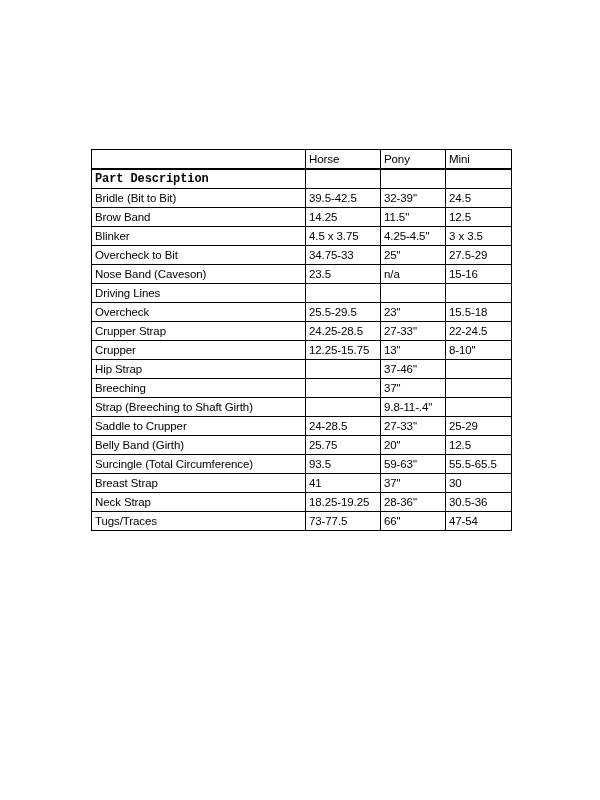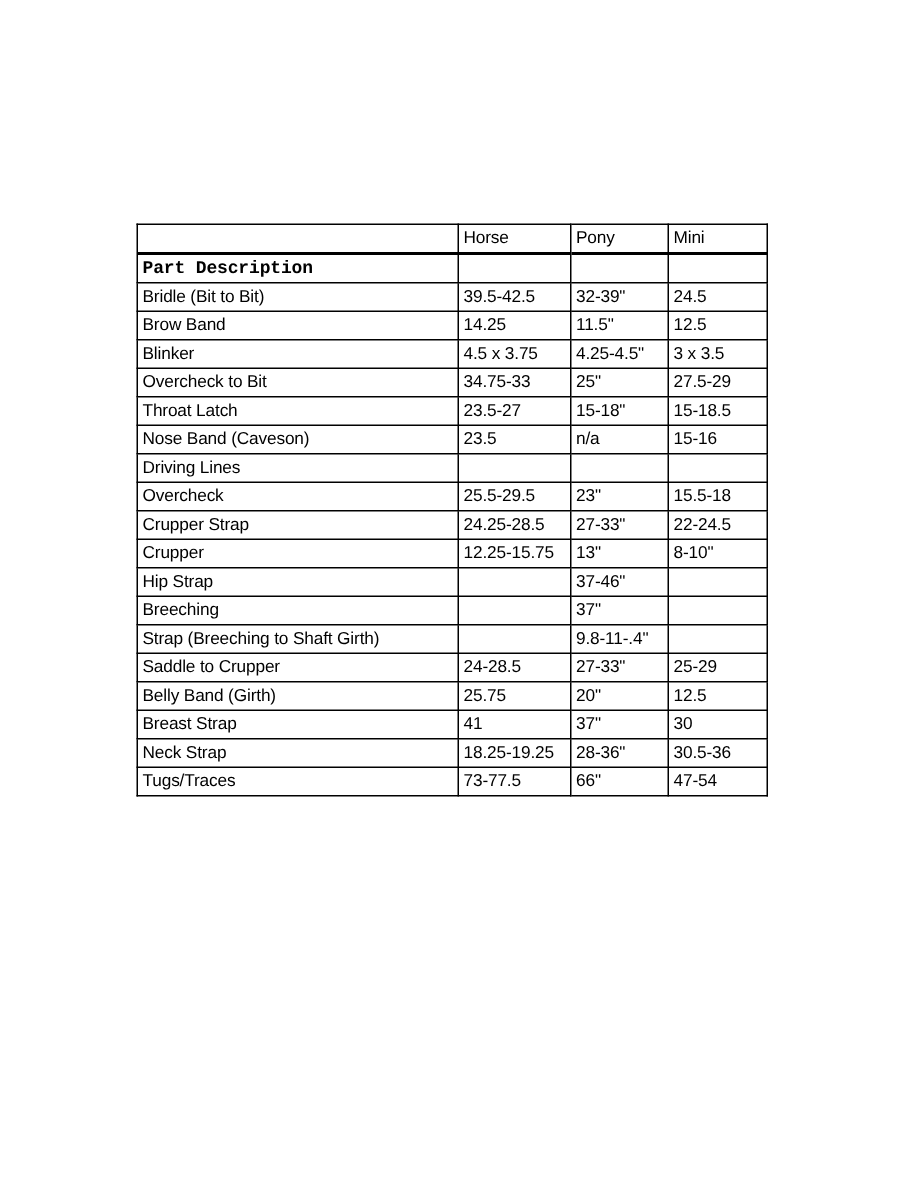--- a/index.html
+++ b/index.html
@@ -124,26 +124,20 @@
             <td class="num-cell">4.25-4.5"</td>
             <td class="num-cell">3 x 3.5</td>
           </tr>
           <tr class="row-data">
             <td class="part-cell">Overcheck to Bit</td>
             <td class="num-cell">34.75-33</td>
             <td class="num-cell">25"</td>
             <td class="num-cell">27.5-29</td>
           </tr>
           <tr class="row-data">
-            <td class="part-cell">Throat Latch</td>
-            <td class="num-cell">23.5-27</td>
-            <td class="num-cell">15-18"</td>
-            <td class="num-cell">15-18.5</td>
-          </tr>
-          <tr class="row-data">
             <td class="part-cell">Nose Band (Caveson)</td>
             <td class="num-cell">23.5</td>
             <td class="num-cell">n/a</td>
             <td class="num-cell">15-16</td>
           </tr>
           <tr class="row-data">
             <td class="part-cell">Driving Lines</td>
             <td class="num-cell"></td>
             <td class="num-cell"></td>
             <td class="num-cell"></td>
@@ -190,20 +184,26 @@
             <td class="num-cell">27-33"</td>
             <td class="num-cell">25-29</td>
           </tr>
           <tr class="row-data">
             <td class="part-cell">Belly Band (Girth)</td>
             <td class="num-cell">25.75</td>
             <td class="num-cell">20"</td>
             <td class="num-cell">12.5</td>
           </tr>
           <tr class="row-data">
+            <td class="part-cell">Surcingle (Total Circumference)</td>
+            <td class="num-cell">93.5</td>
+            <td class="num-cell">59-63"</td>
+            <td class="num-cell">55.5-65.5</td>
+          </tr>
+          <tr class="row-data">
             <td class="part-cell">Breast Strap</td>
             <td class="num-cell">41</td>
             <td class="num-cell">37"</td>
             <td class="num-cell">30</td>
           </tr>
           <tr class="row-data">
             <td class="part-cell">Neck Strap</td>
             <td class="num-cell">18.25-19.25</td>
             <td class="num-cell">28-36"</td>
             <td class="num-cell">30.5-36</td>

